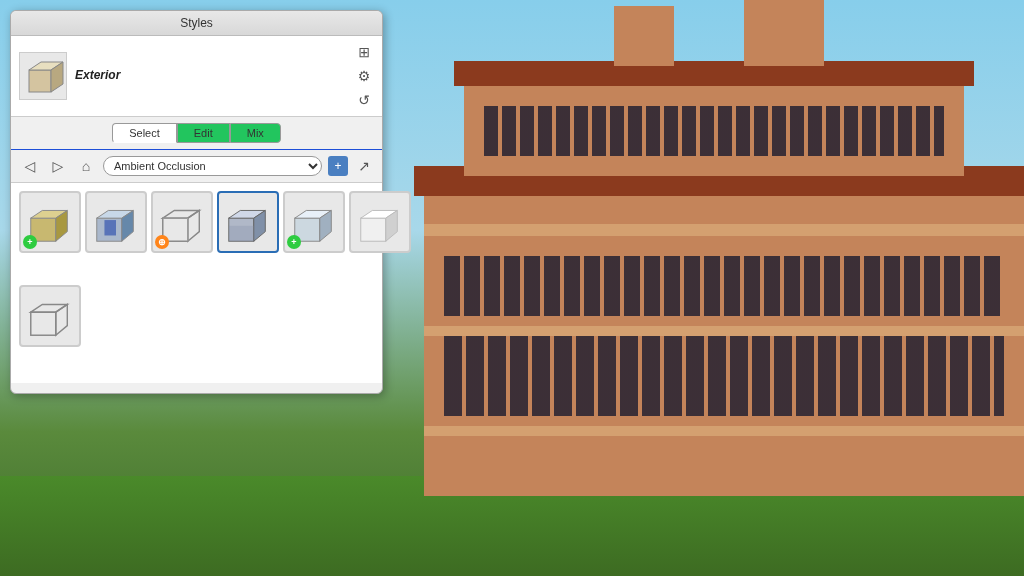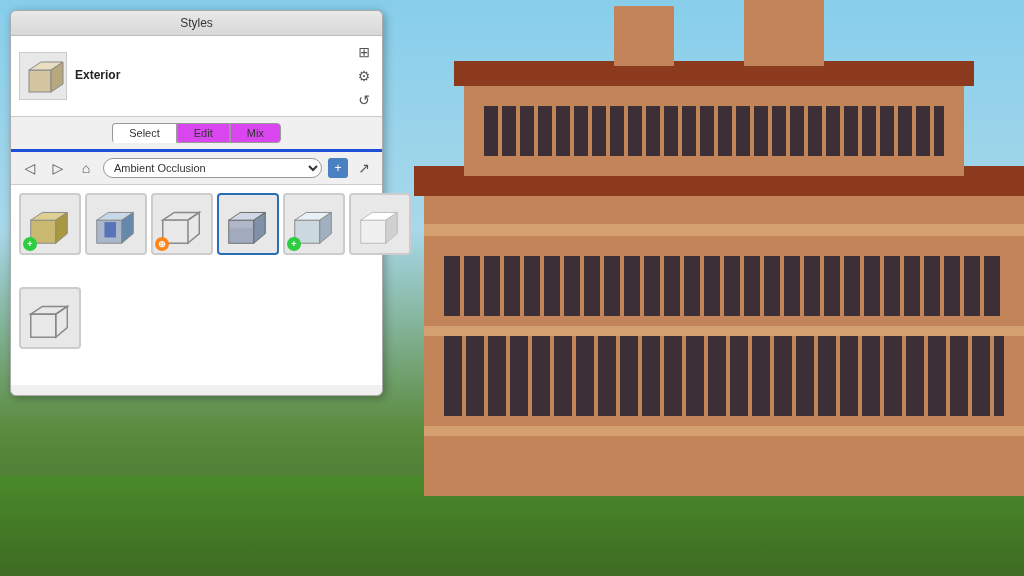--- a/index.html
+++ b/index.html
@@ -76,20 +76,21 @@
 
     #style-info {
       flex: 1;
     }
 
     #style-name {
       font-size: 12px;
       font-weight: 600;
       color: #222;
       margin-bottom: 2px;
+      font-style: italic;
     }
 
     #style-desc {
       font-size: 10px;
       color: #555;
       line-height: 1.3;
     }
 
     #panel-icons-right {
       display: flex;
@@ -109,28 +110,28 @@
       color: #555;
     }
 
     
     #tabs-row {
       display: flex;
       justify-content: center;
       gap: 0;
       padding: 6px 8px;
       background: #f0f0f0;
-      border-bottom: 3px solid #1d4ed8;
+      border-bottom: 1px solid #1d4ed8;
     }
 
     .tab-btn {
       padding: 3px 16px;
       font-size: 11px;
       border: 1px solid #999;
-      background: #d946ef;
+      background: #22c55e;
       cursor: pointer;
       color: #333;
     }
 
     .tab-btn.active {
       background: #fff;
       border-bottom: 1px solid #fff;
       font-weight: 500;
     }
 

